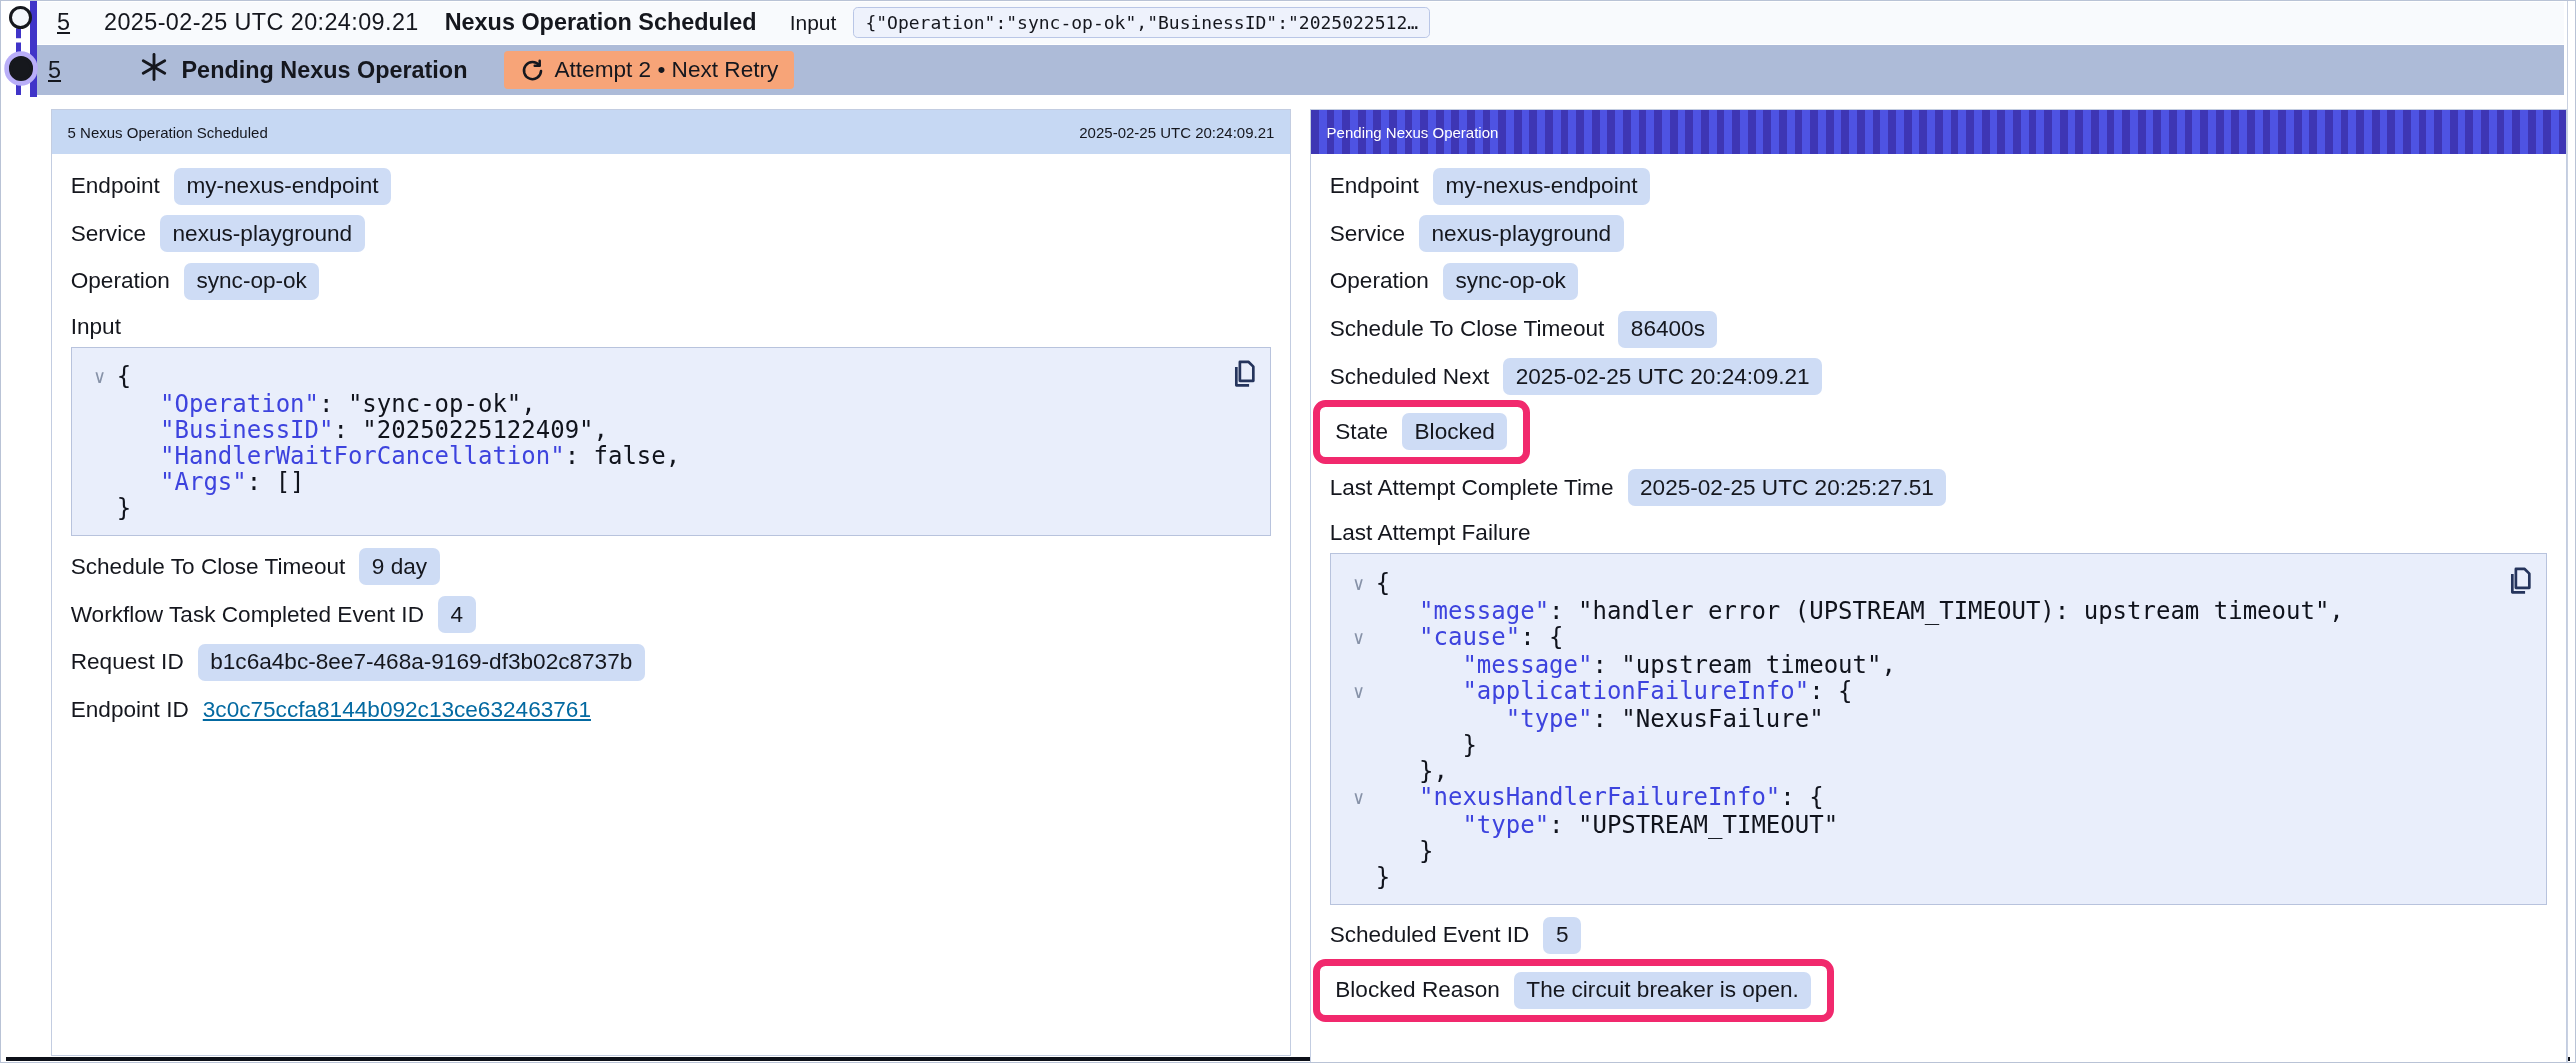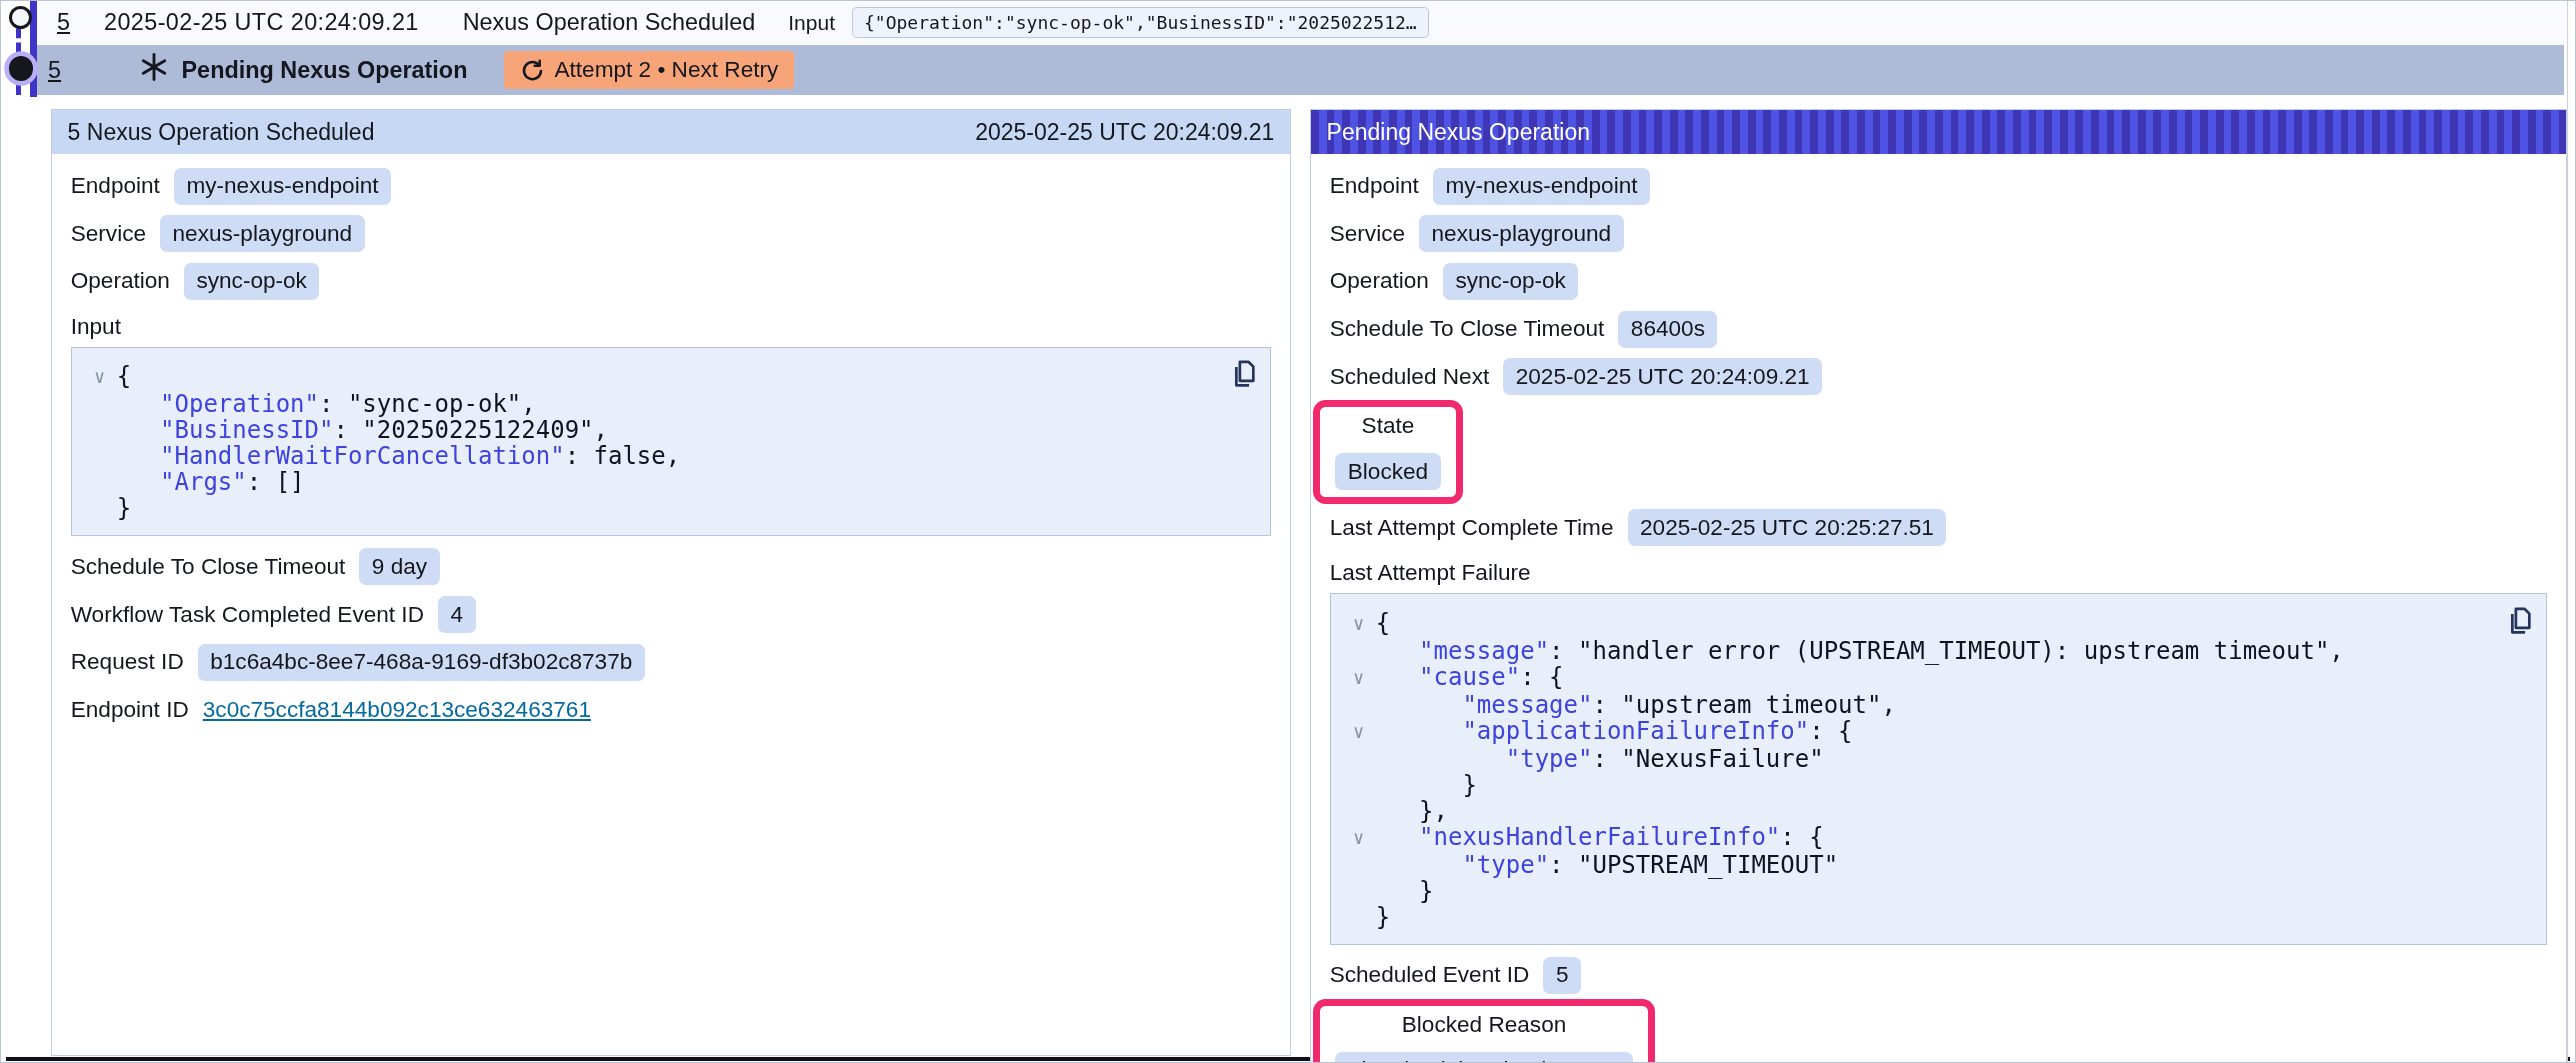--- a/index.html
+++ b/index.html
@@ -20,51 +20,51 @@
             background:#f4f7fc;border:3.9px solid #16181d;}
   .rail .c2{position:absolute;left:8.6px;top:56px;width:18.7px;height:18.7px;border-radius:50%;
             background:#16181d;border:3.1px solid #16181d;box-shadow:0 0 0 4.7px #b9aef8;}
 
   
   .row{position:absolute;left:37px;right:12.5px;display:flex;align-items:center;font-size:23.4px;}
   .row1{top:1.6px;height:42px;background:#f8fafd;}
   .row2{top:45px;height:50px;background:#adbbd8;}
   .eid{color:#15171e;text-decoration:underline;font-weight:400;margin-left:20px;cursor:pointer;}
   .etime{margin-left:34px;letter-spacing:0.4px;}
-  .ename{margin-left:44px;font-weight:400;}
+  .ename{margin-left:26px;font-weight:700;}
   .ilabel{margin-left:33px;font-size:21px;}
   .ipreview{margin-left:17px;font-family:"DejaVu Sans Mono",monospace;font-size:18px;
             background:#eef2fc;border:1.6px solid #b9c6e6;border-radius:4.7px;padding:3.9px 11px;
             white-space:nowrap;overflow:hidden;max-width:569px;}
   .row2 .eid{margin-left:11px;}
   .ast{margin-left:78px;flex:0 0 auto;}
   .ename2{margin-left:12.5px;font-weight:700;}
   .retry-badge{margin-left:37px;display:inline-flex;align-items:center;gap:9.4px;
                background:#f7a478;border-radius:3.9px;padding:6.2px 15.6px;font-size:22.6px;color:#15171e;}
 
   
   .panel{position:absolute;top:109px;background:#ffffff;border:1.6px solid #c3cde1;z-index:10;}
   .panel.left{left:51px;width:1238px;height:945px;}
   .panel.right{left:1310px;width:1255px;height:959px;border-bottom:none;z-index:35;}
   .phead{height:44px;display:flex;align-items:center;justify-content:space-between;
-         padding:0 15.6px;font-size:23px;}
+         padding:0 15.6px;font-size:15px;}
   .panel.left .phead{background:#c6d8f3;color:#15171e;}
   .panel.right .phead{
       background:repeating-linear-gradient(90deg,#3e36b4 0 7.8px,#4e53e3 7.8px 15.6px);
       color:#ffffff;}
   .pbody{padding:14px 18.7px 0 18.7px;}
 
   .frow{display:flex;align-items:center;gap:14px;height:36px;margin-bottom:11.7px;font-size:22.6px;}
   .flab{white-space:nowrap;}
   .fval{background:#cedcf5;border-radius:7px;padding:5.5px 12.5px;white-space:nowrap;}
   .flink{color:#0369a1;text-decoration:underline;cursor:pointer;white-space:nowrap;}
   .flabel-row{font-size:22.6px;height:31px;display:flex;align-items:center;margin-bottom:4.7px;}
 
   .annot{display:inline-flex;align-items:center;gap:14px;border:7px solid #f1296d;
-         border-radius:12.5px;padding:6.2px 15.6px;margin-left:-17px;background:transparent;flex-direction:column;}
+         border-radius:12.5px;padding:6.2px 15.6px;margin-left:-17px;background:transparent;}
   .frow.hl{height:auto;margin-top:-6.2px;margin-bottom:6.2px;}
 
   
   .code{position:relative;background:#e9eefb;border:1.6px solid #b8c3dd;
         font-family:"DejaVu Sans Mono",monospace;font-size:24px;line-height:26px;
         padding:15.6px 15.6px 14px 11px;margin-bottom:12.5px;color:#10131c;}
   .cl{display:flex;}
   .gut{flex:0 0 34px;text-align:center;color:#8792a8;font-size:18.7px;line-height:28px;
        cursor:pointer;user-select:none;}
   .ct{white-space:pre;}

